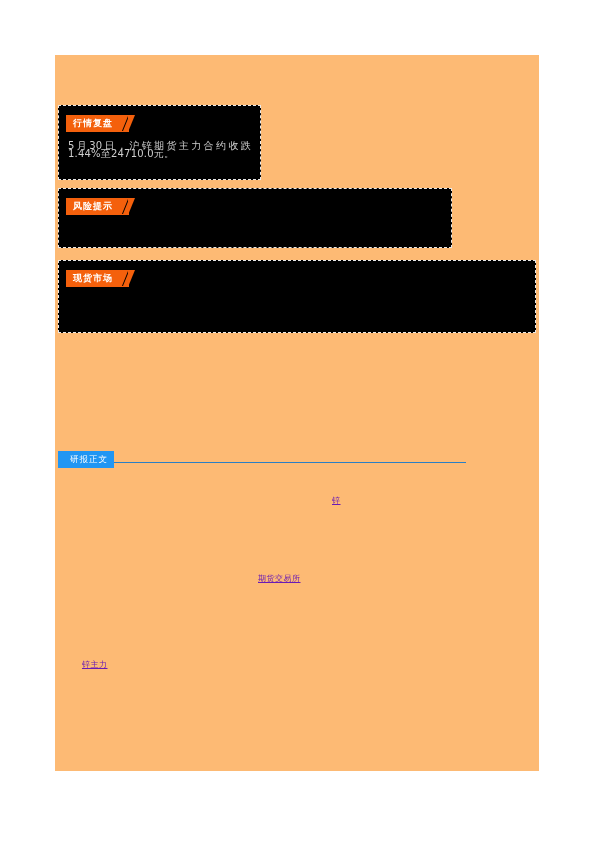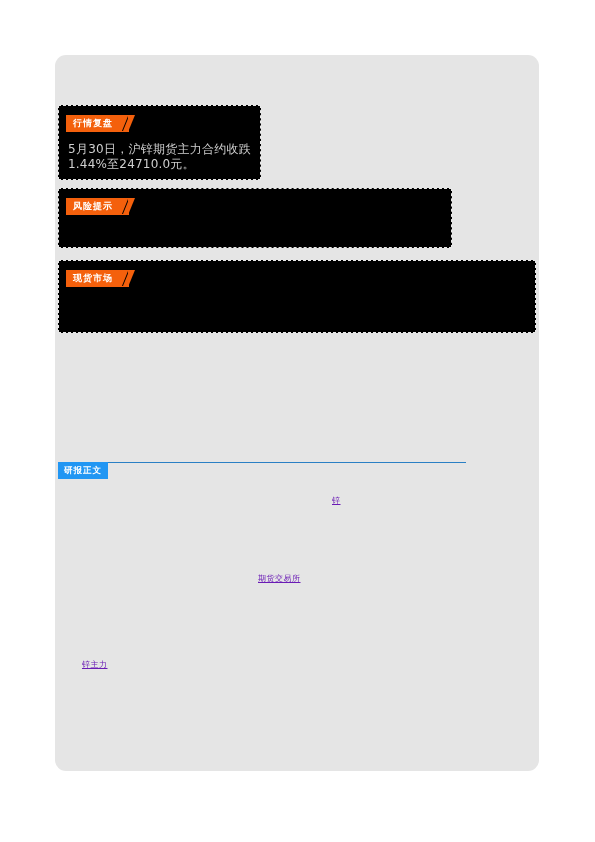--- a/index.html
+++ b/index.html
@@ -15,23 +15,22 @@
     overflow: hidden;
   }
 
   
   #article-canvas {
     position: absolute;
     left: 55px;
     top: 55px;
     width: 484px;
     height: 716px;
-    background: #e5e5e5;
+    background: #fdba74;
     box-sizing: border-box;
-    border-radius: 11px;
   }
 
   
   .info-box {
     position: absolute;
     border: 1px dashed #e8e8e8;
     background: #000000;
     box-sizing: border-box;
     padding: 0;
   }
@@ -66,48 +65,48 @@
     top: 1px;
     width: 1px;
     height: 15px;
     background: #000000;
     transform: skewX(-22deg);
   }
 
   
   .box-body {
     color: #cfcfcf;
-    font-size: 12px;
-    line-height: 15px;
+    font-size: 10px;
+    line-height: 8px;
     padding: 10px 9px 8px 9px;
     text-align: justify;
     letter-spacing: 0.2px;
   }
   .box-body.indent {
     text-indent: 14px;
   }
 
   
   #research-section {
     position: absolute;
     left: 3px;
     top: 391px;
     width: 478px;
     height: 20px;
   }
   .tag-blue {
     position: absolute;
     left: 0;
-    top: 16px;
+    top: 5px;
     background: #2196f3;
     color: #ffffff;
     font-size: 8.5px;
     line-height: 13px;
-    padding: 2px 6px 2px 6px;
-    font-weight: bold;
+    padding: 2px 6px 2px 12px;
+    font-weight: normal;
     letter-spacing: 1px;
     white-space: nowrap;
     z-index: 2;
   }
   .blue-rule {
     position: absolute;
     left: 0;
     top: 16px;
     width: 408px;
     height: 1px;

